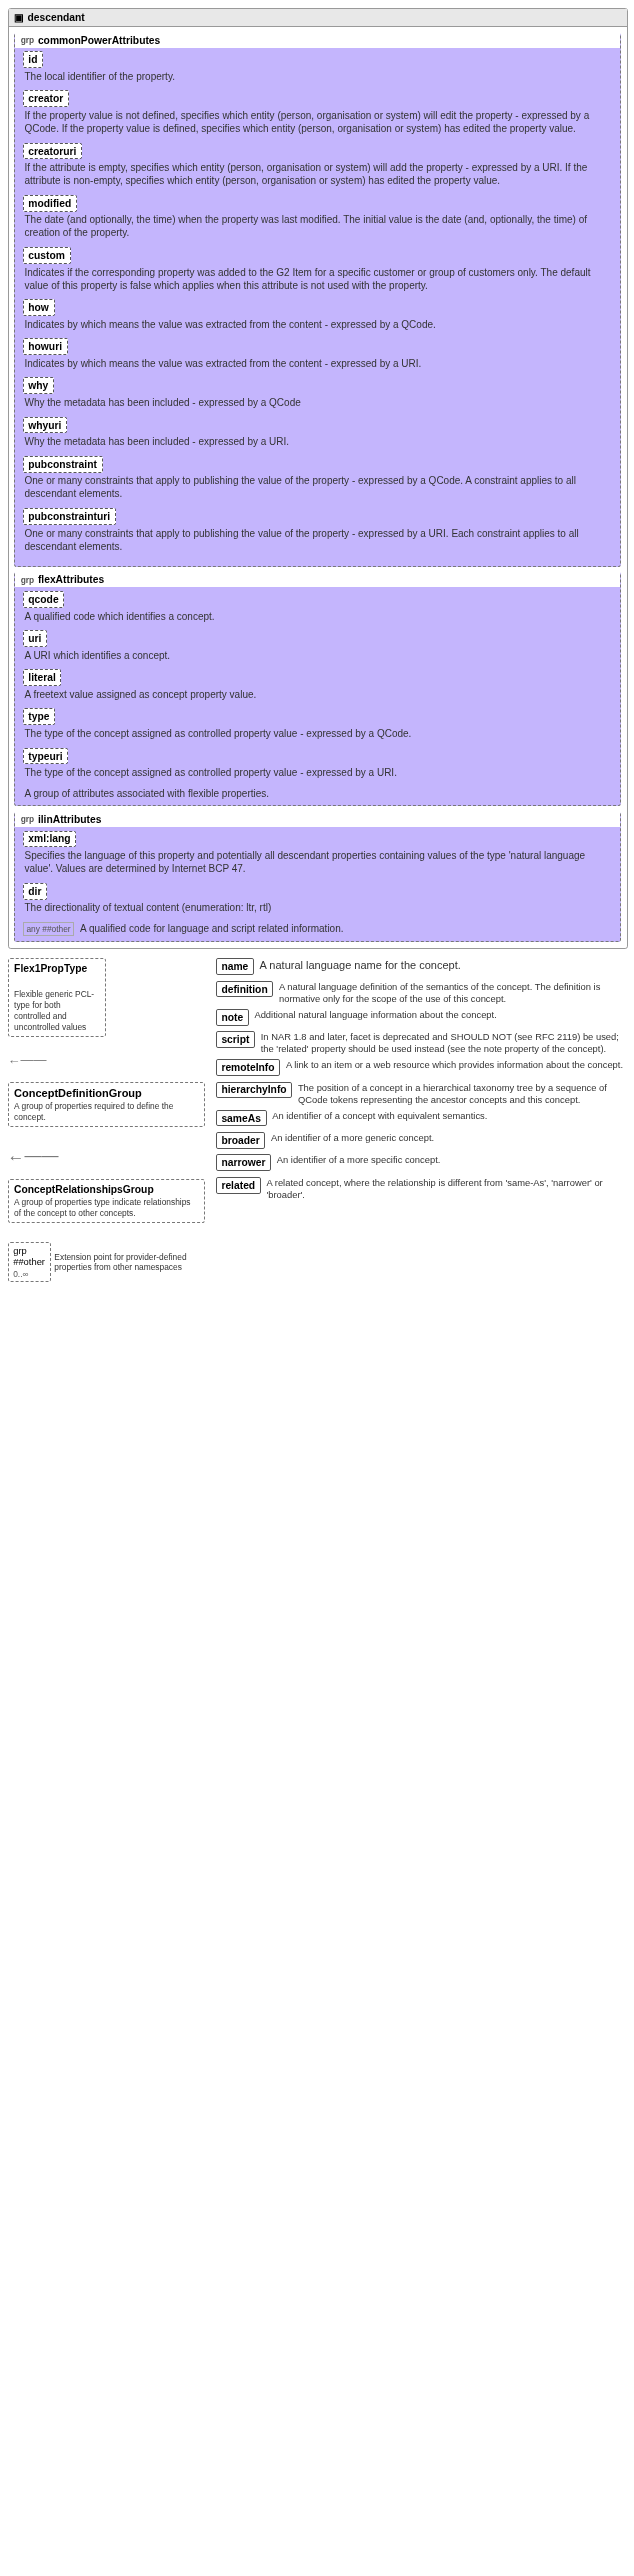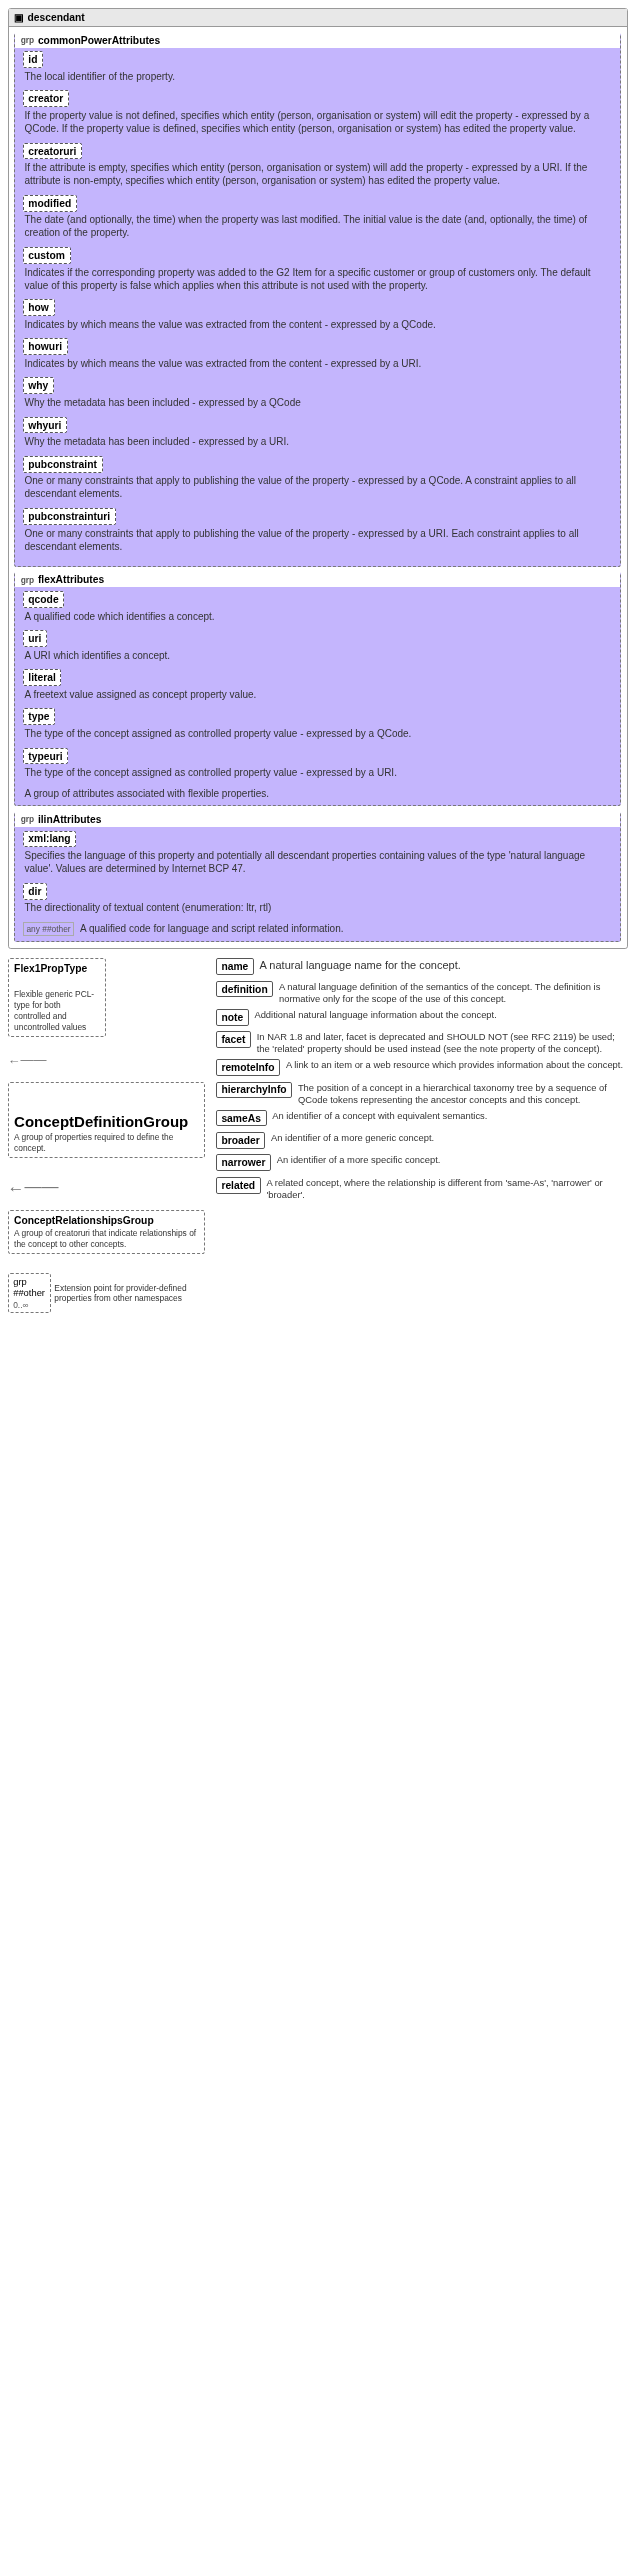--- a/index.html
+++ b/index.html
@@ -259,31 +259,31 @@
       <div style="border:0.9px dashed #777;border-radius:2.8px;padding:3.7px 5.6px;width:98px;margin-bottom:7.5px;">
         <div style="font-weight:bold;font-size:10.3px;">Flex1PropType</div>
         <div style="font-size:8.4px;color:#333;line-height:1.3;margin-top:15px;">Flexible generic PCL-type for both controlled and uncontrolled values</div>
       </div>
 
       <div style="display:flex;align-items:center;gap:3.7px;margin-bottom:7.5px;">
         <span style="color:#777;font-size:13px;">←——</span>
       </div>
 
       <div style="border:0.9px dashed #777;border-radius:2.8px;padding:3.7px 5.6px;margin-bottom:11.2px;">
-        <div style="font-weight:bold;font-size:15px;margin-top:26px;">ConceptDefinitionGroup</div>
+        <div style="font-weight:bold;font-size:11px;">ConceptDefinitionGroup</div>
         <div style="font-size:8.4px;color:#333;line-height:1.3;margin-top:1.9px;">A group of properties required to define the concept.</div>
       </div>
 
       <div style="display:flex;align-items:center;margin-bottom:5.6px;">
         <span style="color:#777;font-size:17px;">←——</span>
       </div>
 
       <div style="border:0.9px dashed #777;border-radius:2.8px;padding:3.7px 5.6px;margin-bottom:7.5px;">
         <div style="font-weight:bold;font-size:10.3px;">ConceptRelationshipsGroup</div>
-        <div style="font-size:8.4px;color:#333;line-height:1.3;margin-top:1.9px;">A group of creatoruri that indicate relationships of the concept to other concepts.</div>
+        <div style="font-size:8.4px;color:#333;line-height:1.3;margin-top:1.9px;">A group of properties type indicate relationships of the concept to other concepts.</div>
       </div>
 
       <div style="display:inline-flex;align-items:center;gap:3.7px;margin-top:3.7px;">
         <div style="border:0.9px dashed #777;border-radius:2.8px;padding:1.9px 4.7px;font-size:9.4px;">
           <span>grp ##other</span>
           <div style="font-size:8.4px;color:#555;margin-top:1.9px;">0..∞</div>
         </div>
         <div style="font-size:8.4px;color:#333;">Extension point for provider-defined properties from other namespaces</div>
       </div>
 
@@ -307,21 +307,21 @@
 
       <div class="right-item-row">
         <div>
           <span class="property-name solid-border">note</span>
         </div>
         <div style="font-size:9.4px;color:#333;line-height:1.3;">Additional natural language information about the concept.</div>
       </div>
 
       <div class="right-item-row">
         <div>
-          <span class="property-name solid-border">facet</span>
+          <span class="property-name solid-border">script</span>
         </div>
         <div style="font-size:9.4px;color:#333;line-height:1.3;">In NAR 1.8 and later, facet is deprecated and SHOULD NOT (see RFC 2119) be used; the 'related' property should be used instead (see the note property of the concept).</div>
       </div>
 
       <div class="right-item-row">
         <div>
           <span class="property-name solid-border">remoteInfo</span>
         </div>
         <div style="font-size:9.4px;color:#333;line-height:1.3;">A link to an item or a web resource which provides information about the concept.</div>
       </div>

